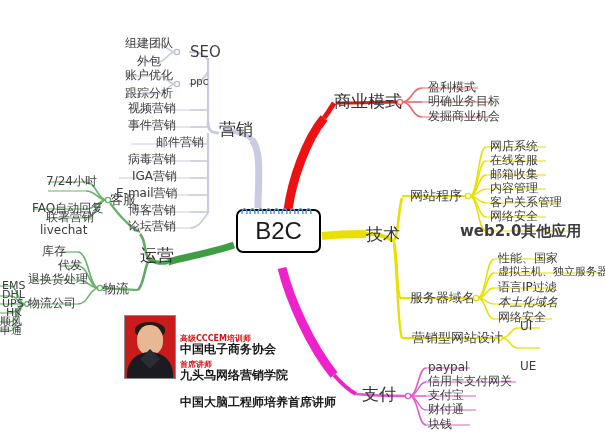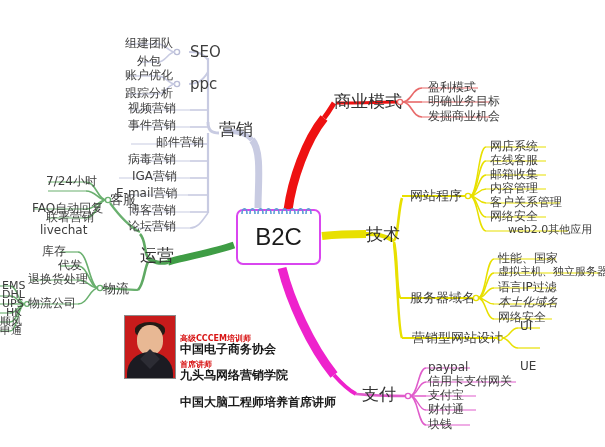--- a/index.html
+++ b/index.html
@@ -14,22 +14,22 @@
   .lbl{
     position:absolute;
     white-space:nowrap;
     color:#3a3a3a;
     line-height:1;
     font-family:"DejaVu Sans","Liberation Sans",sans-serif;
   }
   .central{
     position:absolute;
     left:236px;top:209px;
-    width:85px;height:56px;
-    border:2px solid #d946ef;
+    width:85px;height:44px;
+    border:2px solid #000000;
     border-radius:7px;
     background:#ffffff;
     box-sizing:border-box;
     display:flex;align-items:center;justify-content:center;
     font-size:24px;
     color:#1a1a1a;
     font-family:"Liberation Sans","DejaVu Sans",sans-serif;
     z-index:6;
   }
   .spiral{position:absolute;left:238px;top:205px;z-index:7;}
@@ -239,21 +239,21 @@
       <path d="M44 9 C44 2 49 2 49 9"></path>
     <path d="M52 9 C52 2 57 2 57 9"></path>
       <path d="M60 9 C60 2 65 2 65 9"></path>
     <path d="M68 9 C68 2 73 2 73 9"></path>
   </g>
 </svg>
 
 <div class="lbl main-title" style="left:219px;top:121px;">营销</div>
 
 <div class="lbl leaf" style="left:190px;top:45px;font-size:15px;">SEO</div>
-<div class="lbl leaf" style="left:190px;top:77px;font-size:15px;">ppc</div>
+<div class="lbl leaf" style="left:190px;top:77px;font-size:10px;">ppc</div>
 
 <div class="lbl leaf" style="left:125px;top:37px;">组建团队</div>
 <div class="lbl leaf" style="left:137px;top:55px;">外包</div>
 <div class="lbl leaf" style="left:125px;top:69px;">账户优化</div>
 <div class="lbl leaf" style="left:125px;top:87px;">跟踪分析</div>
 
 <div class="lbl leaf" style="left:128px;top:102px;">视频营销</div>
 <div class="lbl leaf" style="left:128px;top:119px;">事件营销</div>
 <div class="lbl leaf" style="left:128px;top:136px;padding-left:28px;">邮件营销</div>
 <div class="lbl leaf" style="left:128px;top:153px;">病毒营销</div>
@@ -292,21 +292,21 @@
 <div class="lbl sub-title" style="left:410px;top:189px;">网站程序</div>
 <div class="lbl sub-title" style="left:410px;top:291px;">服务器域名</div>
 <div class="lbl sub-title" style="left:412px;top:331px;">营销型网站设计</div>
 
 <div class="lbl leaf" style="left:490px;top:140px;">网店系统</div>
 <div class="lbl leaf" style="left:490px;top:154px;">在线客服</div>
 <div class="lbl leaf" style="left:490px;top:168px;">邮箱收集</div>
 <div class="lbl leaf" style="left:490px;top:182px;">内容管理</div>
 <div class="lbl leaf" style="left:490px;top:196px;">客户关系管理</div>
 <div class="lbl leaf" style="left:490px;top:210px;">网络安全</div>
-<div class="lbl leaf" style="left:508px;top:224px;font-size:11px;">web2.0其他应用</div>
+<div class="lbl leaf" style="left:460px;top:224px;font-size:15px;font-weight:bold;">web2.0其他应用</div>
 
 <div class="lbl leaf" style="left:498px;top:252px;">性能、国家</div>
 <div class="lbl leaf" style="left:498px;top:266px;font-size:11px;">虚拟主机、独立服务器</div>
 <div class="lbl leaf" style="left:498px;top:281px;">语言IP过滤</div>
 <div class="lbl leaf" style="left:498px;top:296px;font-style:italic;">本土化域名</div>
 <div class="lbl leaf" style="left:498px;top:311px;">网络安全</div>
 
 <div class="lbl leaf" style="left:520px;top:320px;">UI</div>
 <div class="lbl leaf" style="left:520px;top:360px;">UE</div>
 

